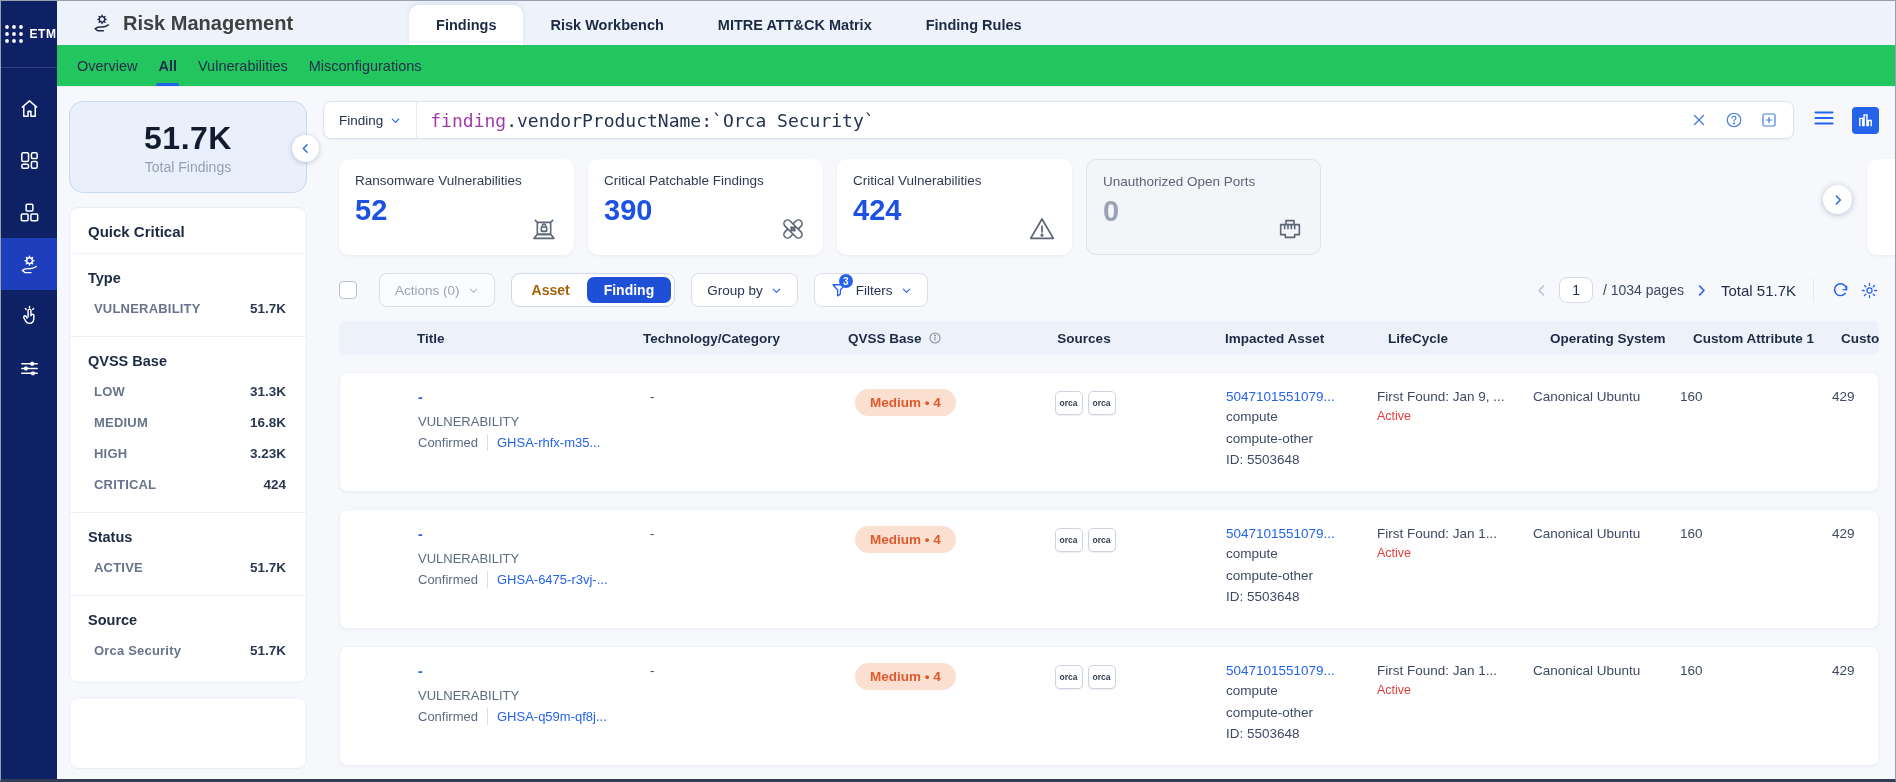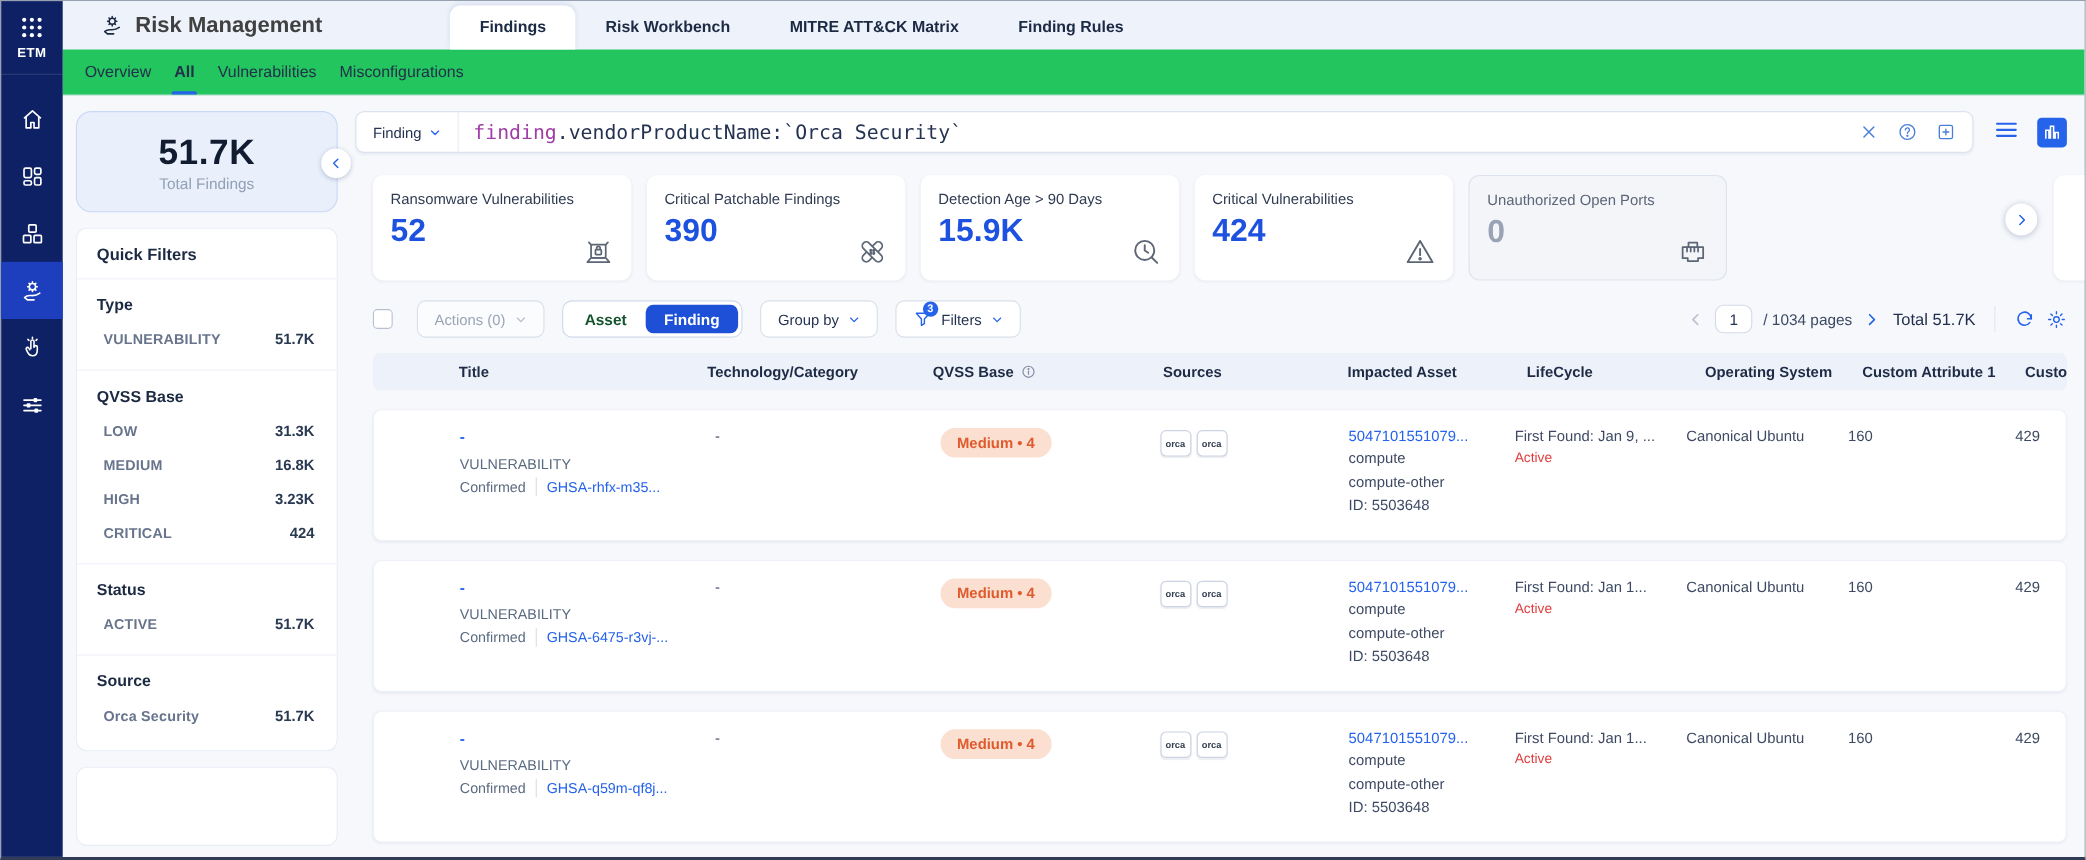--- a/index.html
+++ b/index.html
@@ -3,21 +3,21 @@
 <meta charset="utf-8">
 <style>
   * { margin:0; padding:0; box-sizing:border-box; }
   body { background:#d8dce3; font-family:"Liberation Sans",sans-serif; }
   .frame { width:1896px; height:782px; position:relative; background:#f6f8fc;
            border:1px solid #97a0ae; border-bottom:3px solid #323d55; overflow:hidden; }
 
   
   .sidebar { position:absolute; left:0; top:0; width:56px; height:100%;
              background:#0d2164; color:#fff; z-index:30; }
-  .logo-block { height:66px; display:flex; flex-direction:column; align-items:center;
+  .logo-block { height:66px; display:flex; align-items:center;
                 justify-content:center; gap:4px; }
   .logo-block svg { width:24px; height:24px; }
   .logo-text { font-size:12px; font-weight:700; letter-spacing:.5px; }
   .side-nav { border-top:1px solid rgba(255,255,255,.14); padding-top:14px; }
   .side-item { width:56px; height:52px; display:flex; align-items:center; justify-content:center; cursor:pointer; }
   .side-item svg { width:23px; height:23px; color:#fff; }
   .side-item.active { background:#1d3fbe; }
 
   
   .main { position:absolute; left:56px; top:0; right:0; bottom:0; }
@@ -100,21 +100,21 @@
 
   .toolbar { margin:18px 0 0 16px; display:flex; align-items:center; }
   .checkbox { width:18px; height:18px; border:1.5px solid #b7c1d2; border-radius:4px; background:#fff;
               margin-right:22px; cursor:pointer; }
   .pill-btn { height:34px; display:flex; align-items:center; gap:8px; padding:0 15px; background:#fff;
               border:1px solid #d8dfe9; border-radius:8px; font-size:13.5px; color:#253352; cursor:pointer; }
   .pill-btn.disabled { color:#9aa4b5; background:#fbfcfe; cursor:default; }
   .pill-btn.disabled .chev { color:#b3bccb; }
   .segmented { display:flex; padding:3px; background:#fff; border:1px solid #cfd9ea; border-radius:9px; margin:0 16px; }
   .seg-item { padding:5px 17px; font-size:14px; font-weight:600; border-radius:7px; cursor:pointer; }
-  .seg-item.asset { color:#14532d; }
+  .seg-item.asset { color:#a16207; }
   .seg-item.active { background:#1d4fd7; color:#fff; }
   .toolbar .gap { margin-left:16px; }
   .funnel-wrap { position:relative; width:18px; height:18px; }
   .funnel-wrap svg { width:18px; height:18px; color:#2563eb; }
   .filter-badge { position:absolute; top:-7px; right:-5px; min-width:14px; height:14px; border-radius:7px;
                   background:#2563eb; color:#fff; font-size:10px; font-weight:700; display:flex;
                   align-items:center; justify-content:center; padding:0 2px; }
 
   .pagination { margin-left:auto; display:flex; align-items:center; gap:10px; font-size:14px; color:#3c4963; }
   .pg-chev { width:15px; height:15px; cursor:pointer; }
@@ -261,21 +261,21 @@
           <div class="summary-value">51.7K</div>
           <div class="summary-label">Total Findings</div>
           <div class="collapse-btn">
             <svg viewBox="0 0 24 24" fill="none" stroke="currentColor" stroke-width="2.4" stroke-linecap="round" stroke-linejoin="round">
                 <polyline points="15 5 8 12 15 19"></polyline>
               </svg>
           </div>
         </div>
 
         <div class="filters-card">
-          <div class="qf-title">Quick Filters</div>
+          <div class="qf-title">Quick Critical</div>
 
           <div class="qf-section">
             <div class="qf-sec-title">Type</div>
             <div class="qf-row">
               <span class="qf-row-label">VULNERABILITY</span>
               <span class="qf-row-value">51.7K</span>
             </div>
           </div>
 
           <div class="qf-section">
@@ -380,29 +380,20 @@
               <g transform="rotate(-45 12 12)">
                   <rect x="9.3" y="3.5" width="5.4" height="17" rx="2.7" fill="#fff"></rect>
                 </g>
               <circle cx="11" cy="11" r=".5" fill="currentColor"></circle>
                 <circle cx="13" cy="13" r=".5" fill="currentColor"></circle>
               <circle cx="13" cy="11" r=".5" fill="currentColor"></circle>
                 <circle cx="11" cy="13" r=".5" fill="currentColor"></circle>
               </svg>
           </div>
           <div class="stat-card">
-            <div class="stat-title">Detection Age &gt; 90 Days</div>
-            <div class="stat-value">15.9K</div>
-            <svg class="stat-icon" viewBox="0 0 24 24" fill="none" stroke="currentColor" stroke-width="1.3" stroke-linecap="round">
-              <circle cx="11" cy="11" r="6.5"></circle>
-                <path d="M11 7.5V11l2.4 1.6"></path>
-                <path d="M15.8 15.8L19.5 19.5"></path>
-              </svg>
-          </div>
-          <div class="stat-card">
             <div class="stat-title">Critical Vulnerabilities</div>
             <div class="stat-value">424</div>
             <svg class="stat-icon" viewBox="0 0 24 24" fill="none" stroke="currentColor" stroke-width="1.3" stroke-linejoin="round">
               <path d="M12 4.5L20.5 19h-17z"></path>
                 <path d="M12 10v4.2" stroke-linecap="round"></path>
                 <circle cx="12" cy="16.6" r=".55" fill="currentColor"></circle>
               </svg>
           </div>
           <div class="stat-card disabled">
             <div class="stat-title">Unauthorized Open Ports</div>

